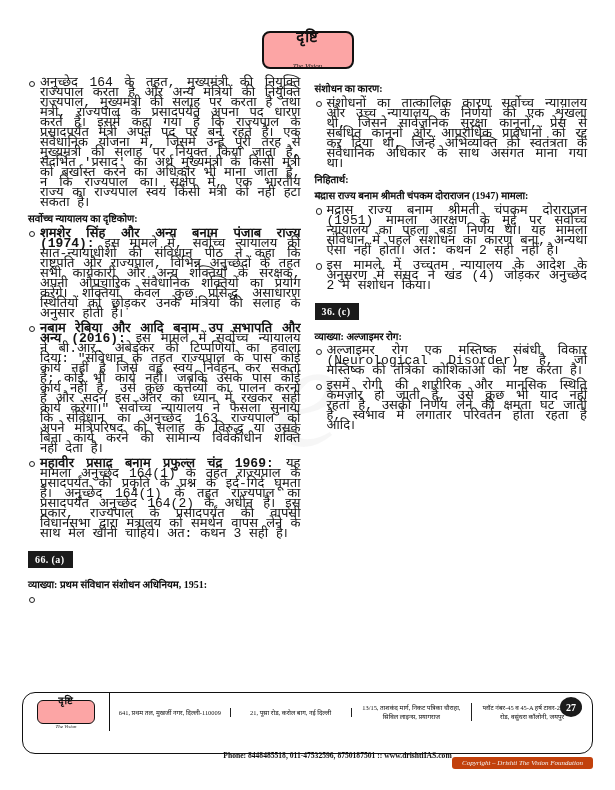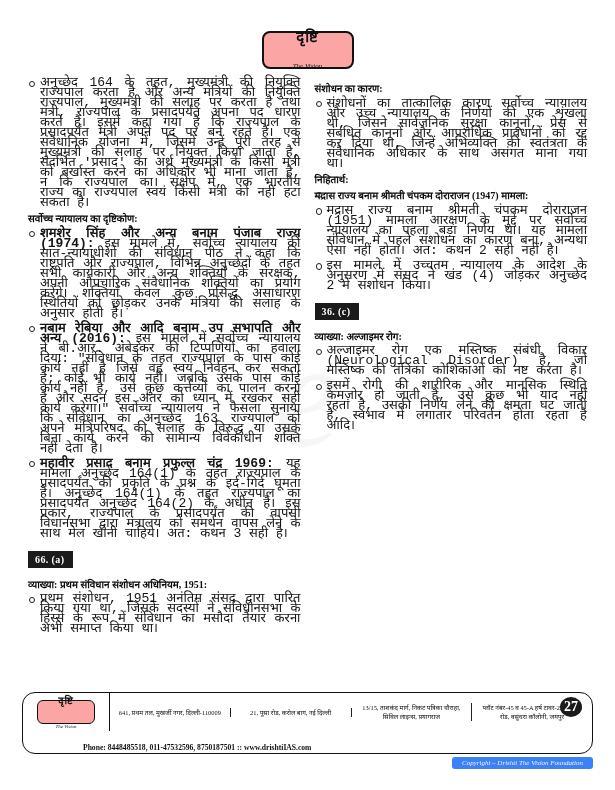--- a/index.html
+++ b/index.html
@@ -109,38 +109,39 @@
     flex:1;
     text-align:center;
     font-size:6.4px;
     line-height:9px;
     padding:0 5px;
     color:#101010;
     border-right:1px solid #222;
   }
   .addr:last-child{border-right:none;}
   .phone{
+    text-align:center;
     font-size:7.6px;
     font-weight:bold;
-    margin-top:12px;
+    margin-top:20px;
     color:#101010;
     padding-left:60px;
   }
   .pagenum{
     position:absolute;
     right:10px;top:4px;
     width:22px;height:20px;border-radius:50%;
     background:#1b1b1b;color:#fff;
-    font-size:14px;font-weight:bold;
+    font-size:10px;font-weight:bold;
     display:flex;align-items:center;justify-content:center;
   }
   .copyright{
     position:absolute;
     right:22px;top:757px;
-    background:#3b82f6;color:#f2f2f2;
+    background:#c2410c;color:#f2f2f2;
     font-size:7px;font-style:italic;
     padding:2px 10px;
     border-radius:3px;
   }
   .watermark{
     position:absolute;left:0;right:0;top:0;bottom:0;
     pointer-events:none;
     opacity:0.05;
     display:flex;align-items:center;justify-content:center;
     font-size:150px;font-style:italic;color:#666;
@@ -162,21 +163,21 @@
 
   <div class="columns">
     <div class="col" id="colL">
         <div class="bullet"><span class="dot"></span><span>अनुच्छेद 164 के तहत, मुख्यमंत्री की नियुक्ति राज्यपाल करता है और अन्य मंत्रियों की नियुक्ति राज्यपाल, मुख्यमंत्री की सलाह पर करता है तथा मंत्री, राज्यपाल के प्रसादपर्यंत अपना पद धारण करते हैं। इसमें कहा गया है कि राज्यपाल के प्रसादपर्यंत मंत्री अपने पद पर बने रहते हैं। एक संवैधानिक योजना में, जिसमें उन्हें पूरी तरह से मुख्यमंत्री की सलाह पर नियुक्त किया जाता है, संदर्भित 'प्रसाद' का अर्थ मुख्यमंत्री के किसी मंत्री को बर्खास्त करने का अधिकार भी माना जाता है, न कि राज्यपाल का। संक्षेप में, एक भारतीय राज्य का राज्यपाल स्वयं किसी मंत्री को नहीं हटा सकता है।</span></div>
         <div class="heading">सर्वोच्च न्यायालय का दृष्टिकोण:</div>
         <div class="bullet"><span class="dot"></span><b>शमशेर सिंह और अन्य बनाम पंजाब राज्य (1974):</b><span> इस मामले में, सर्वोच्च न्यायालय की सात-न्यायाधीशों की संविधान पीठ ने कहा कि राष्ट्रपति और राज्यपाल, विभिन्न अनुच्छेदों के तहत सभी कार्यकारी और अन्य शक्तियों के संरक्षक, अपनी औपचारिक संवैधानिक शक्तियों का प्रयोग करेंगे। शक्तियाँ केवल कुछ प्रसिद्ध असाधारण स्थितियों को छोड़कर उनके मंत्रियों की सलाह के अनुसार होती हैं।</span></div>
         <div class="bullet"><span class="dot"></span><b>नबाम रेबिया और आदि बनाम उप सभापति और अन्य (2016):</b><span> इस मामले में सर्वोच्च न्यायालय ने बी.आर. अंबेडकर की टिप्पणियों का हवाला दिया: "संविधान के तहत राज्यपाल के पास कोई कार्य नहीं है जिसे वह स्वयं निर्वहन कर सकता है; कोई भी कार्य नहीं। जबकि उसके पास कोई कार्य नहीं है, उसे कुछ कर्त्तव्यों का पालन करना है और सदन इस अंतर को ध्यान में रखकर सही कार्य करेगा।" सर्वोच्च न्यायालय ने फैसला सुनाया कि संविधान का अनुच्छेद 163 राज्यपाल को अपने मंत्रिपरिषद की सलाह के विरुद्ध या उसके बिना कार्य करने की सामान्य विवेकाधीन शक्ति नहीं देता है।</span></div>
         <div class="bullet"><span class="dot"></span><b>महावीर प्रसाद बनाम प्रफुल्ल चंद्र 1969:</b><span> यह मामला अनुच्छेद 164(1) के तहत राज्यपाल के प्रसादपर्यंत की प्रकृति के प्रश्न के इर्द-गिर्द घूमता है। अनुच्छेद 164(1) के तहत राज्यपाल का प्रसादपर्यंत अनुच्छेद 164(2) के अधीन है। इस प्रकार, राज्यपाल के प्रसादपर्यंत की वापसी विधानसभा द्वारा मंत्रालय को समर्थन वापस लेने के साथ मेल खानी चाहिये। अत: कथन 3 सही है।</span></div>
         <div><span class="ansbadge">66.  (a)</span></div>
         <div class="heading">व्याख्या: प्रथम संविधान संशोधन अधिनियम, 1951:</div>
-        <div class="bullet"><span class="dot"></span><span>प्रथम संशोधन, 1951 अनंतिम संसद द्वारा पारित किया गया था, जिसके सदस्यों ने संविधानसभा के हिस्से के रूप में संविधान का मसौदा तैयार करना अभी समाप्त किया था।</span></div>
+        <div class="bullet"><span class="dot"></span></div>
       </div>
     <div class="col" id="colR">
         <div class="heading">संशोधन का कारण:</div>
         <div class="bullet"><span class="dot"></span><span>संशोधनों का तात्कालिक कारण सर्वोच्च न्यायालय और उच्च न्यायालय के निर्णयों की एक शृंखला थी, जिसने सार्वजनिक सुरक्षा कानूनों, प्रेस से संबंधित कानूनों और आपराधिक प्रावधानों को रद्द कर दिया था, जिन्हें अभिव्यक्ति की स्वतंत्रता के संवैधानिक अधिकार के साथ असंगत माना गया था।</span></div>
         <div class="heading">निहितार्थ:</div>
         <div class="bullet"><span class="dot"></span></div>
         <div class="heading">मद्रास राज्य बनाम श्रीमती चंपकम दोराराजन (1947) मामला:</div>
         <div class="bullet"><span class="dot"></span><span>मद्रास राज्य बनाम श्रीमती चंपकम दोराराजन (1951) मामला आरक्षण के मुद्दे पर सर्वोच्च न्यायालय का पहला बड़ा निर्णय था। यह मामला संविधान में पहले संशोधन का कारण बना, अन्यथा ऐसा नहीं होता। अत: कथन 2 सही नहीं है।</span></div>
         <div class="bullet"><span class="dot"></span><span>इस मामले में उच्चतम न्यायालय के आदेश के अनुसरण में संसद ने खंड (4) जोड़कर अनुच्छेद 2 में संशोधन किया।</span></div>
         <div><span class="ansbadge">36.  (c)</span></div>

